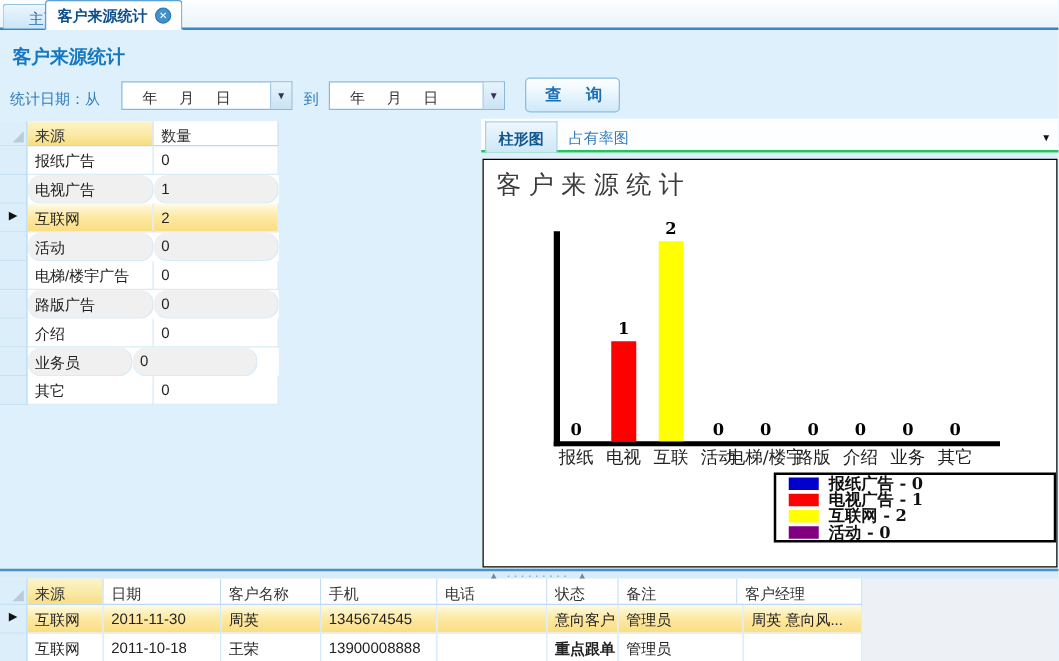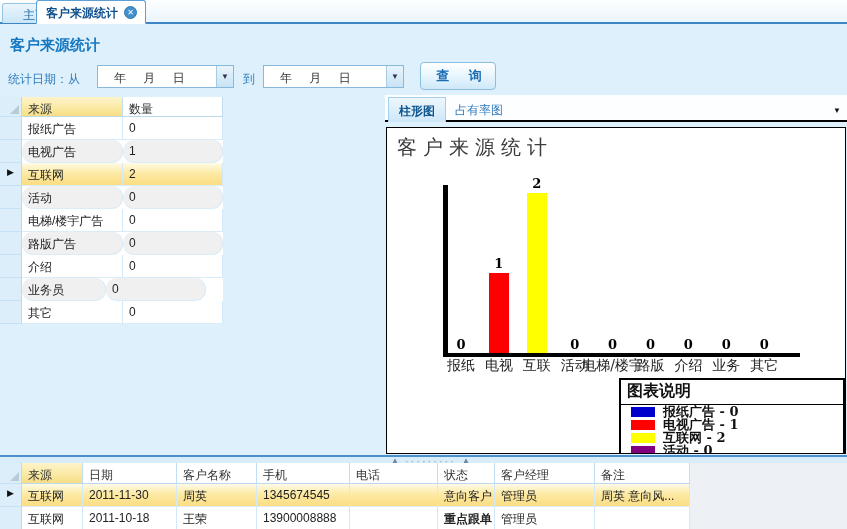--- a/index.html
+++ b/index.html
@@ -45,21 +45,21 @@
   .hcell-sorted { background:linear-gradient(#fdf3c9,#fae9a2 60%,#f7dd85); }
   .selcell { background:#dceefa; border-right:1px solid #b9dcf2; border-bottom:1px solid #c6e2f4;
              text-align:center; padding-left:0; font-size:9px; color:#111; position:relative; }
   .rowsel { background:linear-gradient(#fefbe7,#fdeaa5 45%,#fbdd83) !important; }
   .rowgray { background:#f0f0f0;border-radius:11px; }
   .corner-tri { position:absolute; right:2px; bottom:2px; width:0; height:0;
                 border-left:9px solid transparent; border-bottom:9px solid #b8ccd8; }
 
   
   .chart-tabs { position:absolute; left:385px; top:95px; width:462px; height:27px;
-                background:#fdfeff; border-bottom:2px solid #000000; }
+                background:#fdfeff; border-bottom:2px solid #22c55e; }
   .ctab-active { position:absolute; left:3px; top:2px; height:25px; padding:5px 10px 0 10px;
                  background:linear-gradient(#eef7fd,#cde7f8); border:1px solid #a6cfec; border-bottom:none;
                  color:#10568f; font-weight:bold; cursor:pointer; }
   .ctab { position:absolute; left:60px; top:2px; height:25px; padding:5px 10px 0 10px; color:#2e7bbd; cursor:pointer; }
   .ctab-overflow { position:absolute; right:6px; top:11px; font-size:8px; color:#111; cursor:pointer; }
 
   .chart-panel { position:absolute; left:386px; top:127px; width:460px; height:327px;
                  background:#fff; border:1px solid #000; overflow:hidden;
                  font-family:"DejaVu Serif","Liberation Serif",serif; }
   .chart-title { position:absolute; left:10px; top:6px; font-size:20px; letter-spacing:6px; color:#3c3c3c; }
@@ -172,21 +172,20 @@
     <div class="ctab-active">柱形图</div>
     <div class="ctab">占有率图</div>
     <div class="ctab-overflow">▼</div>
   </div>
 
   <div class="chart-panel" id="chart-panel">
     <div class="chart-title">客户来源统计</div>
     <div class="yaxis"></div>
     <div class="xaxis"></div>
     <div class="legend">
-      <div class="legend-title">图表说明</div>
       <div id="legend-items">
           <div class="legend-item">
             <div class="legend-swatch" style="background: rgb(0, 0, 204);"></div>
             <div class="legend-text">报纸广告 - 0</div>
           </div>
           <div class="legend-item">
             <div class="legend-swatch" style="background: rgb(255, 0, 0);"></div>
             <div class="legend-text">电视广告 - 1</div>
           </div>
           <div class="legend-item">
@@ -233,22 +232,22 @@
       <div class="grow">
         <div class="gcell selcell hcell" style="width: 22px; height: 21px;">
           <div class="corner-tri"></div>
         </div>
         <div class="gcell hcell hcell-sorted" style="width: 61px; height: 21px;">来源</div>
         <div class="gcell hcell" style="width: 94px; height: 21px;">日期</div>
         <div class="gcell hcell" style="width: 80px; height: 21px;">客户名称</div>
         <div class="gcell hcell" style="width: 93px; height: 21px;">手机</div>
         <div class="gcell hcell" style="width: 88px; height: 21px;">电话</div>
         <div class="gcell hcell" style="width: 57px; height: 21px;">状态</div>
+        <div class="gcell hcell" style="width: 95px; height: 21px;">备注</div>
         <div class="gcell hcell" style="width: 100px; height: 21px;">客户经理</div>
-        <div class="gcell hcell" style="width: 95px; height: 21px;">备注</div>
       </div>
       <div class="grow">
         <div class="gcell selcell" style="width: 22px; height: 23px;">▶</div>
         <div class="gcell rowsel" style="width: 61px; height: 23px;">互联网</div>
         <div class="gcell rowsel" style="width: 94px; height: 23px;">2011-11-30</div>
         <div class="gcell rowsel" style="width: 80px; height: 23px;">周英</div>
         <div class="gcell rowsel" style="width: 93px; height: 23px;">1345674545</div>
         <div class="gcell rowsel" style="width: 88px; height: 23px;"></div>
         <div class="gcell rowsel" style="width: 57px; height: 23px;">意向客户</div>
         <div class="gcell rowsel" style="width: 100px; height: 23px;">管理员</div>

